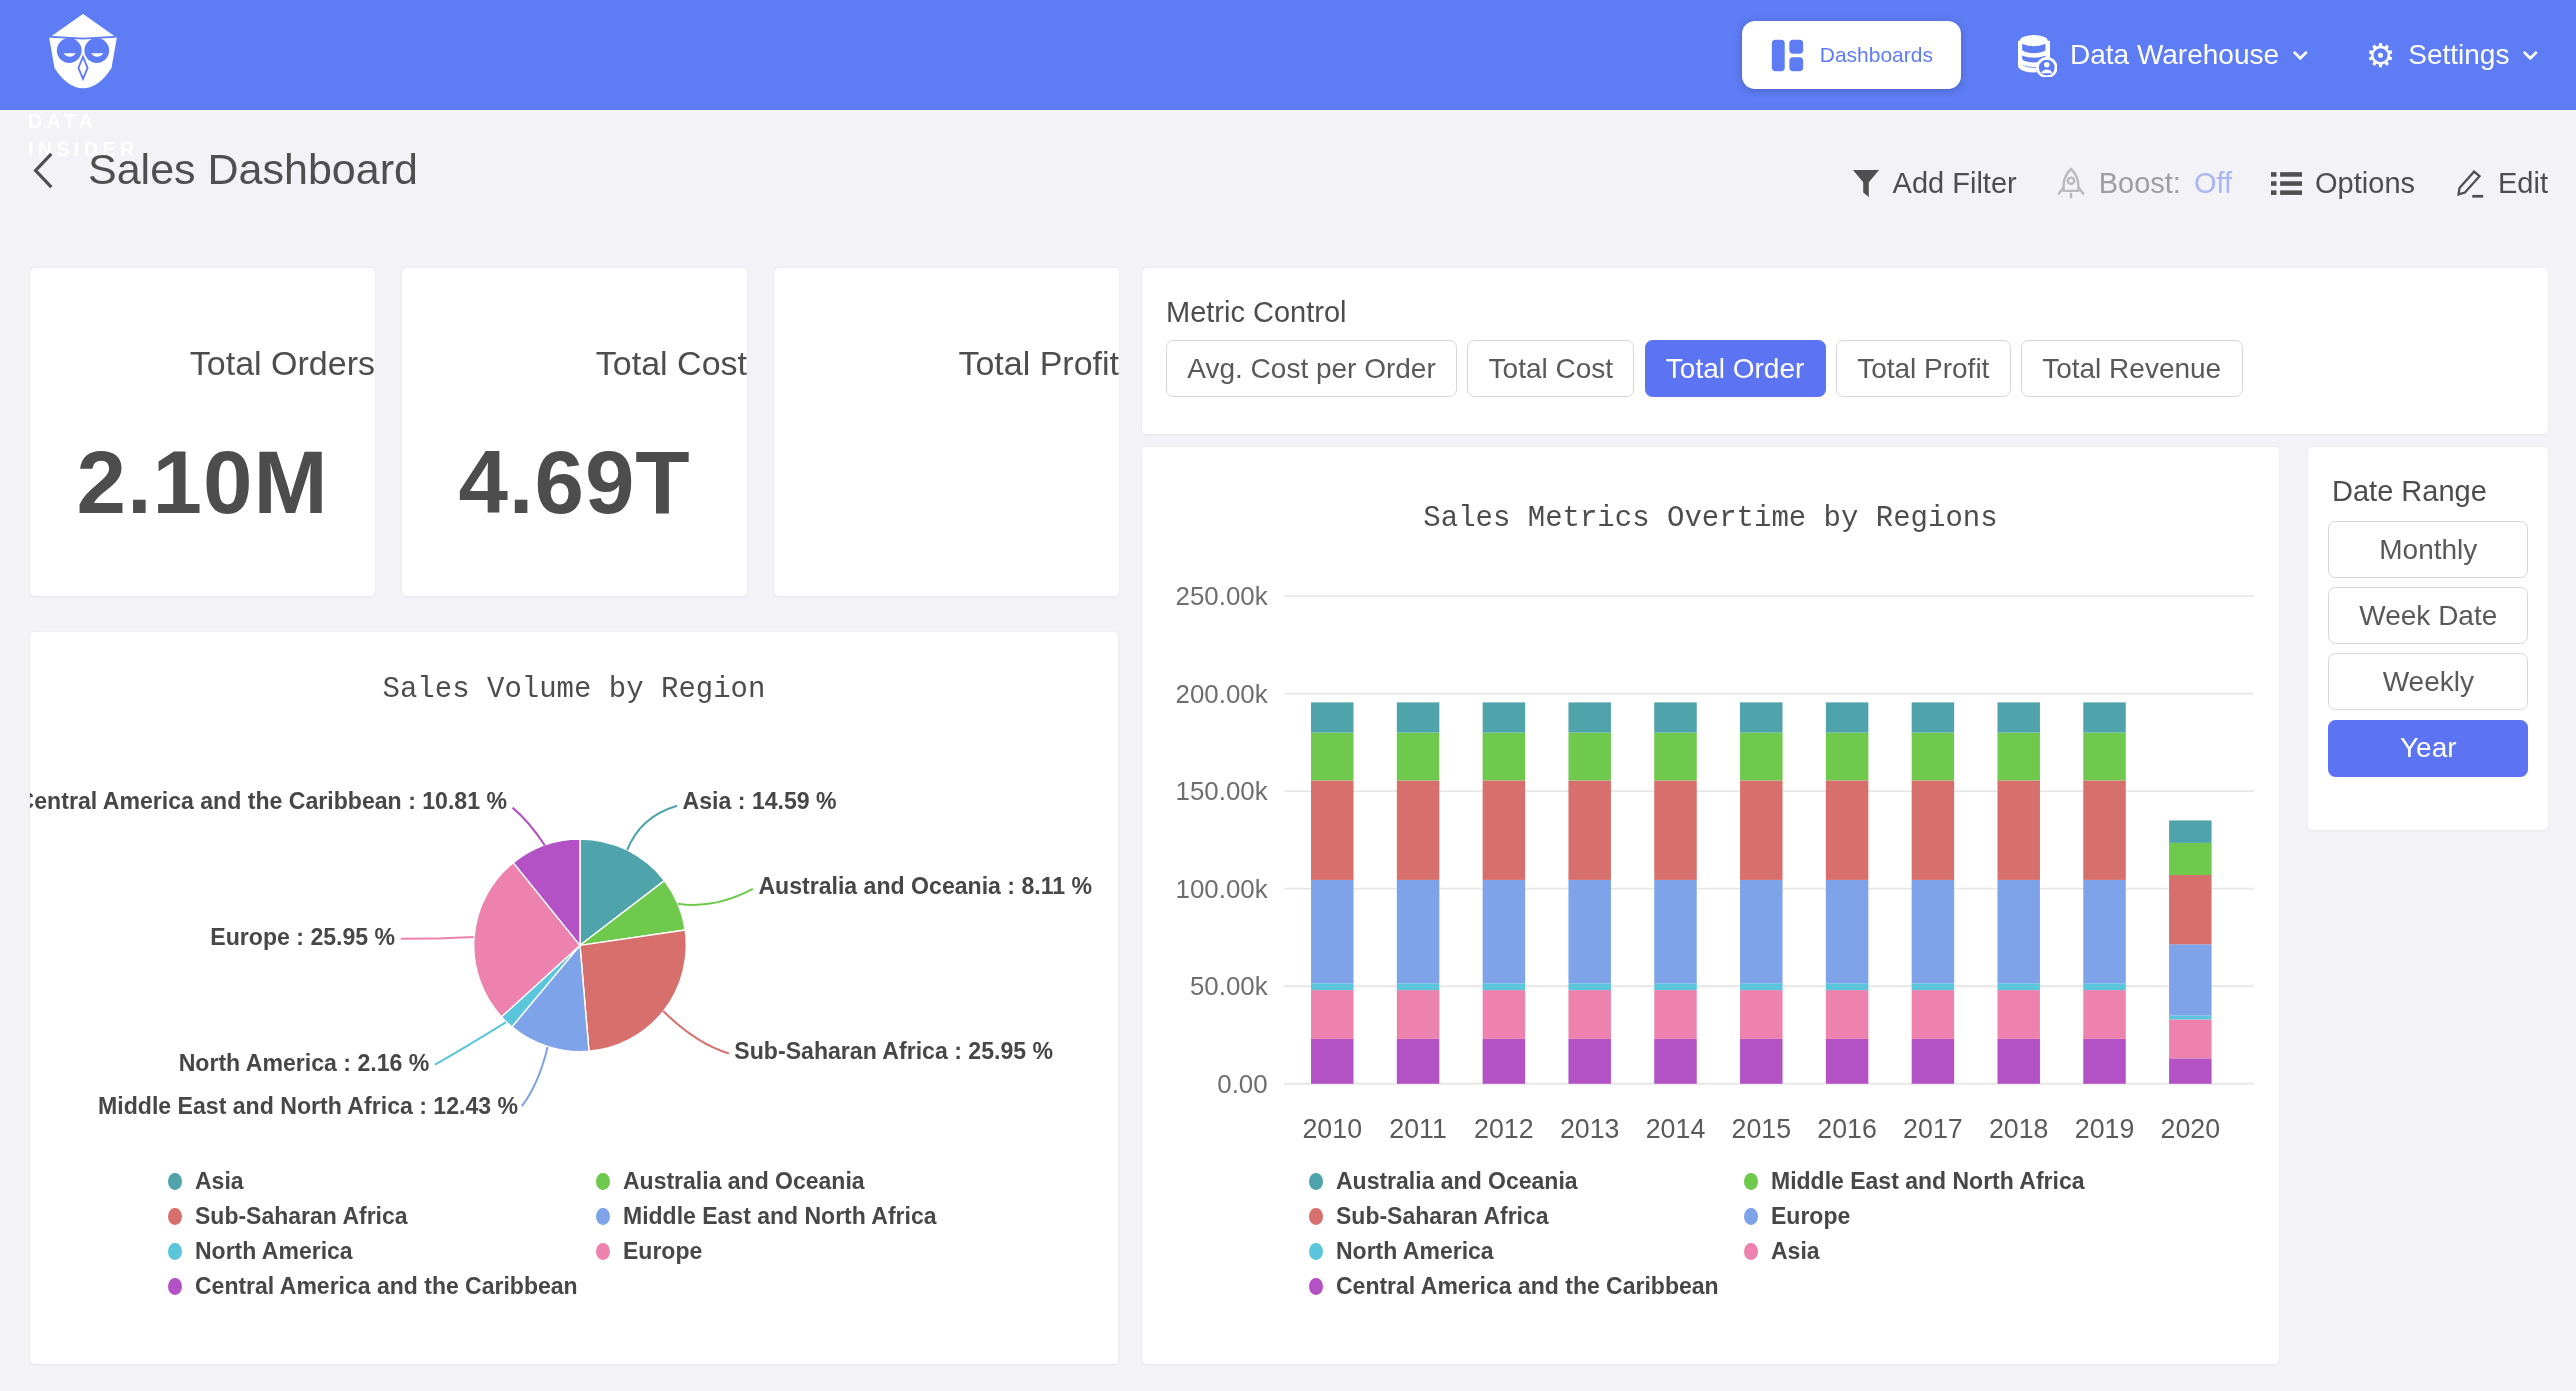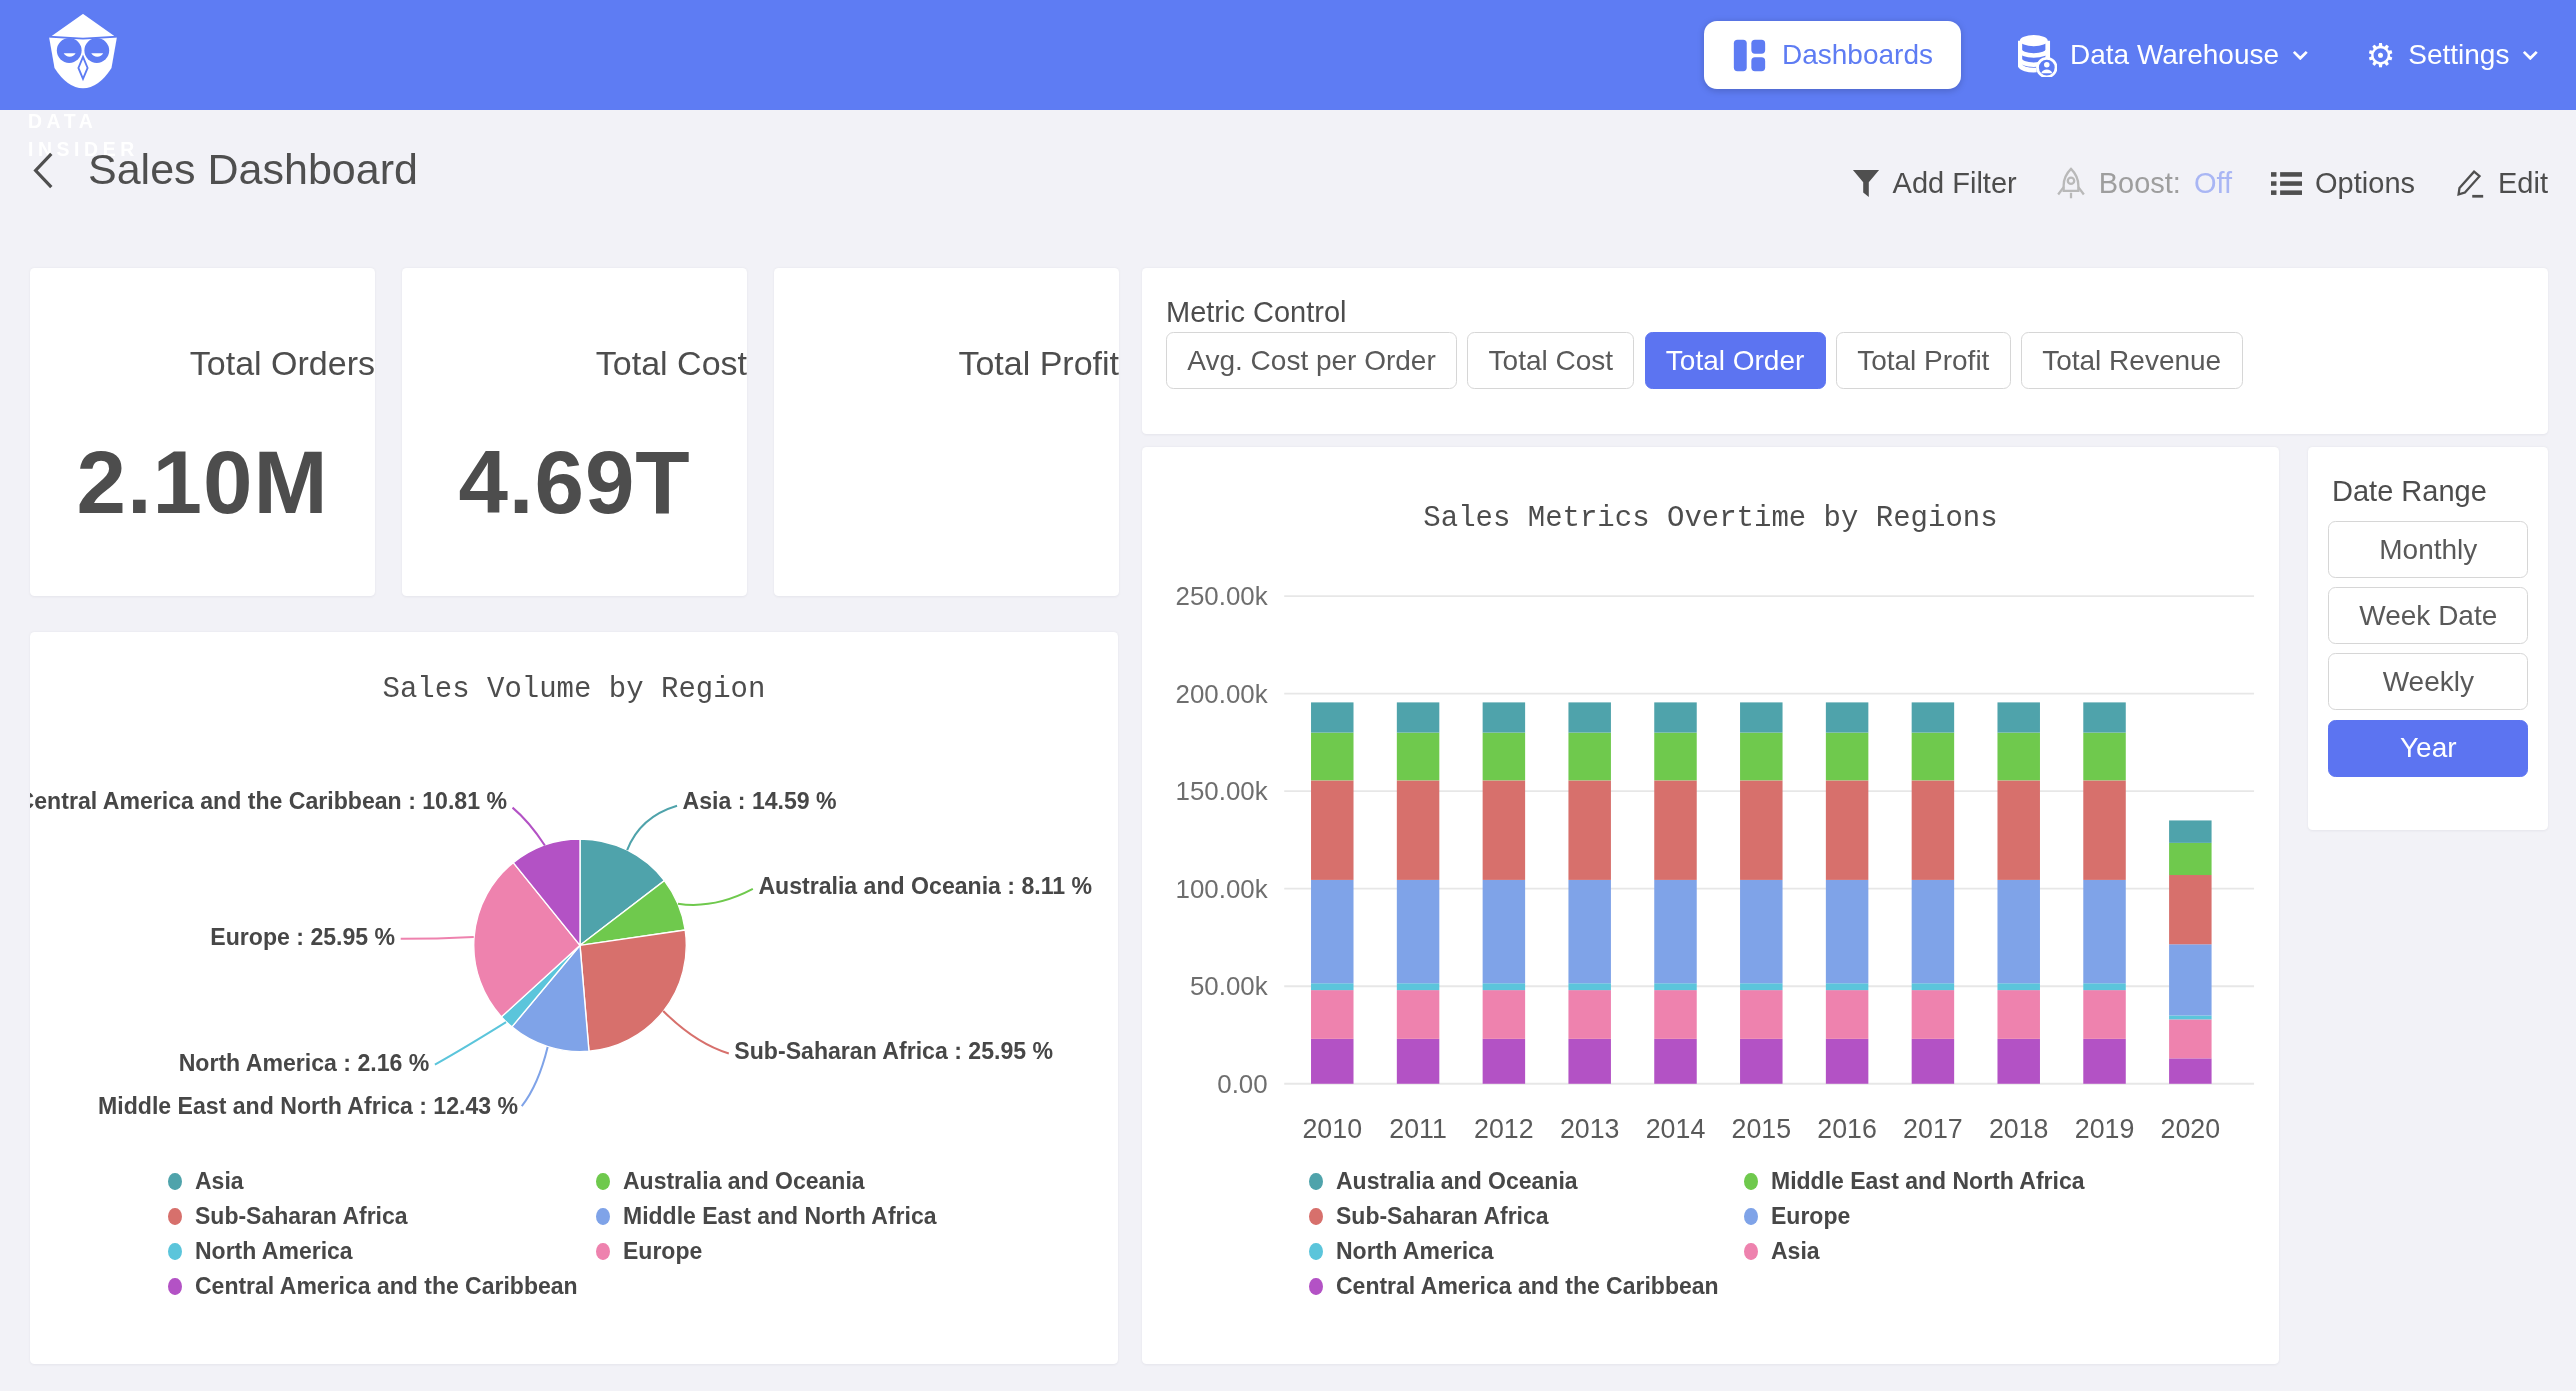--- a/index.html
+++ b/index.html
@@ -4,21 +4,21 @@
 <style>
   * { margin:0; padding:0; box-sizing:border-box; }
   html,body { width:2576px; height:1391px; }
   body { font-family:"Liberation Sans", sans-serif; background:#F2F2F7; position:relative; overflow:hidden; }
 
   
   .navbar { position:absolute; left:0; top:0; width:2576px; height:110px; background:#5E7CF3; display:flex; align-items:center; }
   .brand { position:absolute; left:28px; top:11px; display:flex; align-items:center; gap:16.6px;flex-direction:column; }
   .brand-text { color:#fff; font-weight:700; font-size:19.4px; letter-spacing:4.6px; line-height:28px; }
   .nav-right { position:absolute; right:37px; top:0; height:110px; display:flex; align-items:center; gap:50px; }
-  .nav-pill { background:#fff; border-radius:13px; height:68px; padding:0 28px; display:flex; align-items:center; gap:15px; color:#5E7CF3; font-size:28px; font-weight:500; box-shadow:0 1.8px 7.4px rgba(0,0,0,.18); cursor:pointer; }
+  .nav-pill { background:#fff; border-radius:13px; height:68px; padding:0 28px; display:flex; align-items:center; gap:15px; color:#5E7CF3; font-size:21px; font-weight:500; box-shadow:0 1.8px 7.4px rgba(0,0,0,.18); cursor:pointer; }
   .nav-item { display:flex; align-items:center; gap:13px; color:#fff; font-size:28px; font-weight:400; cursor:pointer;padding-left:7px; }
   .gear { font-family:"DejaVu Sans", sans-serif; font-size:33px; color:#fff; line-height:1; }
 
   
   .page-header { position:absolute; left:0; top:110px; width:2576px; height:121px; display:flex; align-items:center; }
   .back { position:absolute; left:31px; top:41px; }
   .page-title { position:absolute; left:88px; top:35px; font-size:43px; color:#4F4F4F; font-weight:400; }
   .header-actions { position:absolute; right:28px; top:41px; display:flex; align-items:center; gap:39px;margin-top:16px; }
   .h-act { display:flex; align-items:center; gap:13px; font-size:29px; color:#4D4D4D; cursor:pointer; }
   .h-act .muted { color:#9E9E9E; }
@@ -27,21 +27,21 @@
   
   .card { position:absolute; background:#fff; border-radius:4.6px; box-shadow:0 0.9px 2.8px rgba(20,20,43,.06); }
   .kpi { width:345px; height:328px; text-align:center; }
   .kpi-label { margin-top:76px; font-size:34px; color:#4D4D4D;text-align:right; }
   .kpi-value { margin-top:48px; font-size:89px; font-weight:600; color:#4D4D4D; letter-spacing:0.9px; }
 
   .panel-title { position:absolute; left:24px; top:28px; font-size:29px; color:#4D4D4D; }
 
   
   #metric-card { left:1142px; top:268px; width:1406px; height:166px; }
-  #metric-buttons { position:absolute; left:24px; top:64px; display:flex; gap:10.2px; }
+  #metric-buttons { position:absolute; left:24px; top:72px; display:flex; gap:10.2px; }
   .mbtn { height:57px; padding:0 20.3px; font-size:28px; color:#595959; background:#fff; border:1.8px solid #D6D6D6; border-radius:7.4px; font-family:inherit; cursor:pointer; }
   .mbtn.sel { background:#5C74F1; border-color:#5C74F1; color:#fff; }
 
   
   #date-card { left:2308px; top:447px; width:240px; height:383px; }
   #date-buttons { position:absolute; left:20.3px; top:74px; width:200px; }
   .dbtn { display:block; width:200px; height:57px; margin-bottom:9.2px; font-size:28px; color:#595959; background:#fff; border:1.8px solid #D6D6D6; border-radius:7.4px; font-family:inherit; cursor:pointer; }
   .dbtn.sel { background:#5C74F1; border-color:#5C74F1; color:#fff; }
 
   

